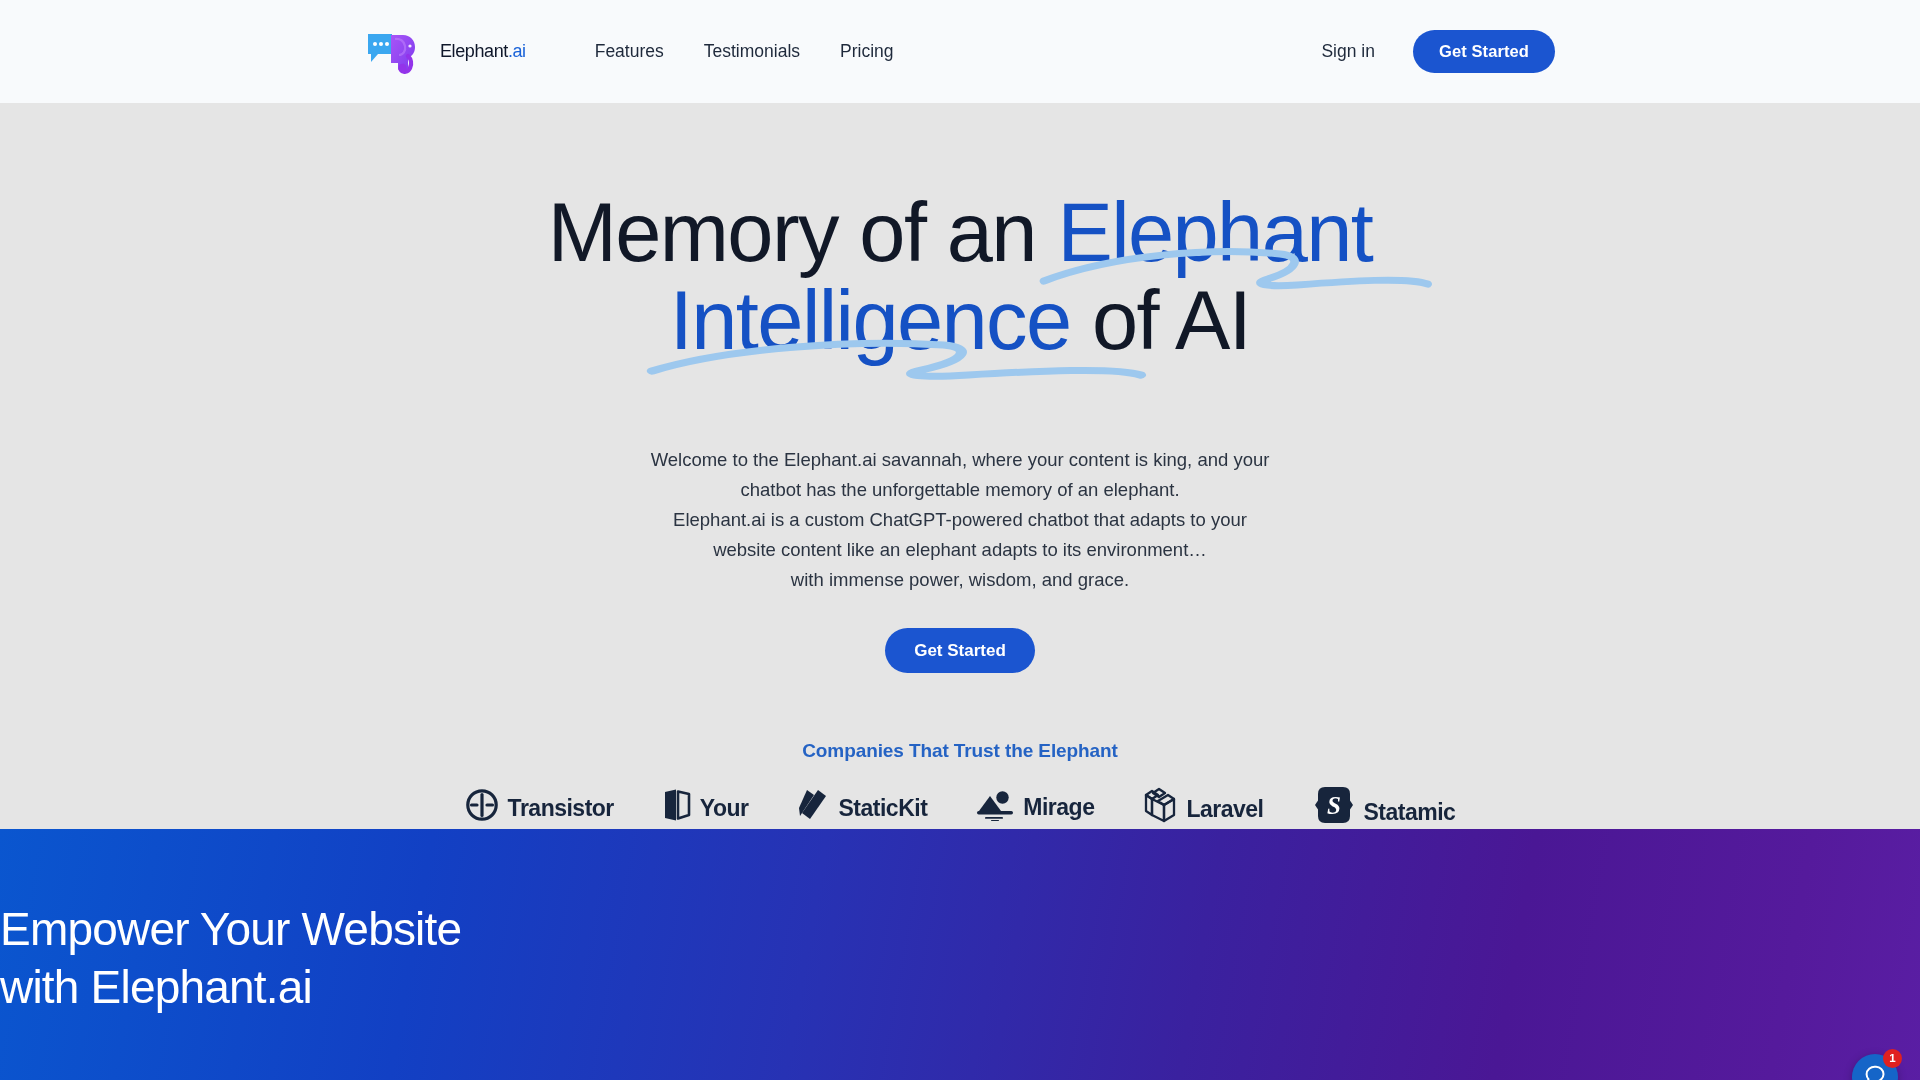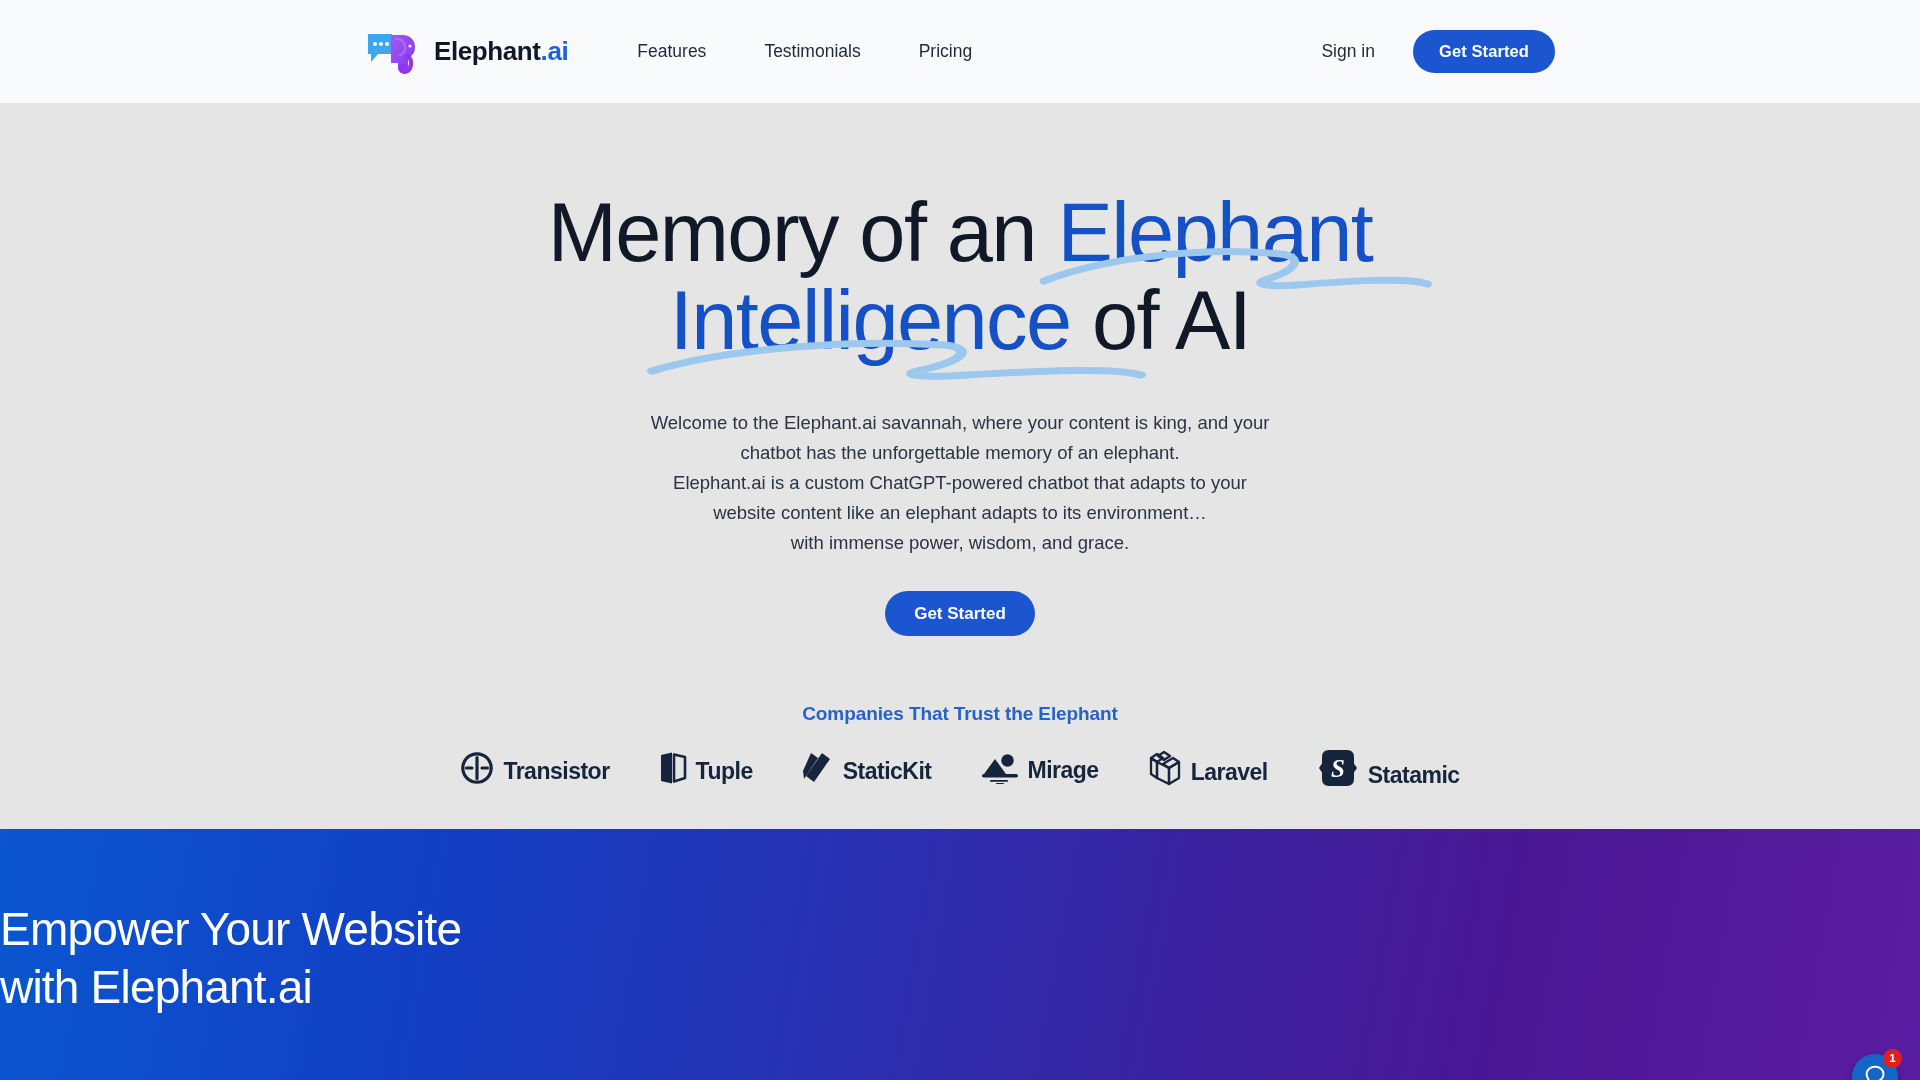--- a/index.html
+++ b/index.html
@@ -37,32 +37,33 @@
     margin-right: 52px;
     text-decoration: none;
   }
   .brand-mark {
     width: 58px;
     height: 48px;
     flex: 0 0 auto;
     display: block;
   }
   .brand-text {
-    font-size: 26px;
-    font-weight: 700;
+    font-size: 18px;
+    font-weight: 400;
     color: #0f172a;
     letter-spacing: -0.4px;
     white-space: nowrap;
+    margin-left: 6px;
   }
   .brand-text .dot-ai { color: #1b63d8; }
 
   .nav {
     display: flex;
     align-items: center;
-    gap: 24px;
+    gap: 6px;
   }
   .nav-link {
     font-size: 17.5px;
     color: #1e293b;
     text-decoration: none;
     padding: 9px 17px;
     border-radius: 9px;
     white-space: nowrap;
     line-height: 1;
   }
@@ -131,21 +132,21 @@
   }
   .swoosh path {
     fill: none;
     stroke: #9dc8ee;
     stroke-width: 7;
     stroke-linecap: round;
     stroke-linejoin: round;
   }
 
   .hero-sub {
-    margin: 43px auto 0 auto;
+    margin: 80px auto 0 auto;
     max-width: 700px;
     font-size: 18.5px;
     line-height: 1.62;
     color: #2b3442;
   }
   .hero-cta {
     margin-top: 33px;
   }
   .btn-hero {
     background: #1b55d0;
@@ -346,21 +347,21 @@
       <span class="logo-name">Transistor</span>
     </div>
 
     <div class="logo-item">
       <span>
         <svg width="28" height="34" viewBox="0 0 28 34" xmlns="http://www.w3.org/2000/svg">
           <path d="M2 4 L13 1.5 L13 32.5 L2 30 Z" fill="#17253c"></path>
           <path d="M15 3.5 L26 6 L26 27 L15 30.5 Z" fill="none" stroke="#17253c" stroke-width="2.6" stroke-linejoin="round"></path>
         </svg>
       </span>
-      <span class="logo-name">Tuple</span>
+      <span class="logo-name">Your</span>
     </div>
 
     <div class="logo-item">
       <span>
         <svg width="32" height="34" viewBox="0 0 32 34" xmlns="http://www.w3.org/2000/svg">
           <path d="M20 2 L28 8 L12 31 L4 25 Z" fill="#17253c"></path>
           <path d="M9 2 L16 7 L2 28 L1 20 Z" fill="#17253c"></path>
         </svg>
       </span>
       <span class="logo-name">StaticKit</span>

